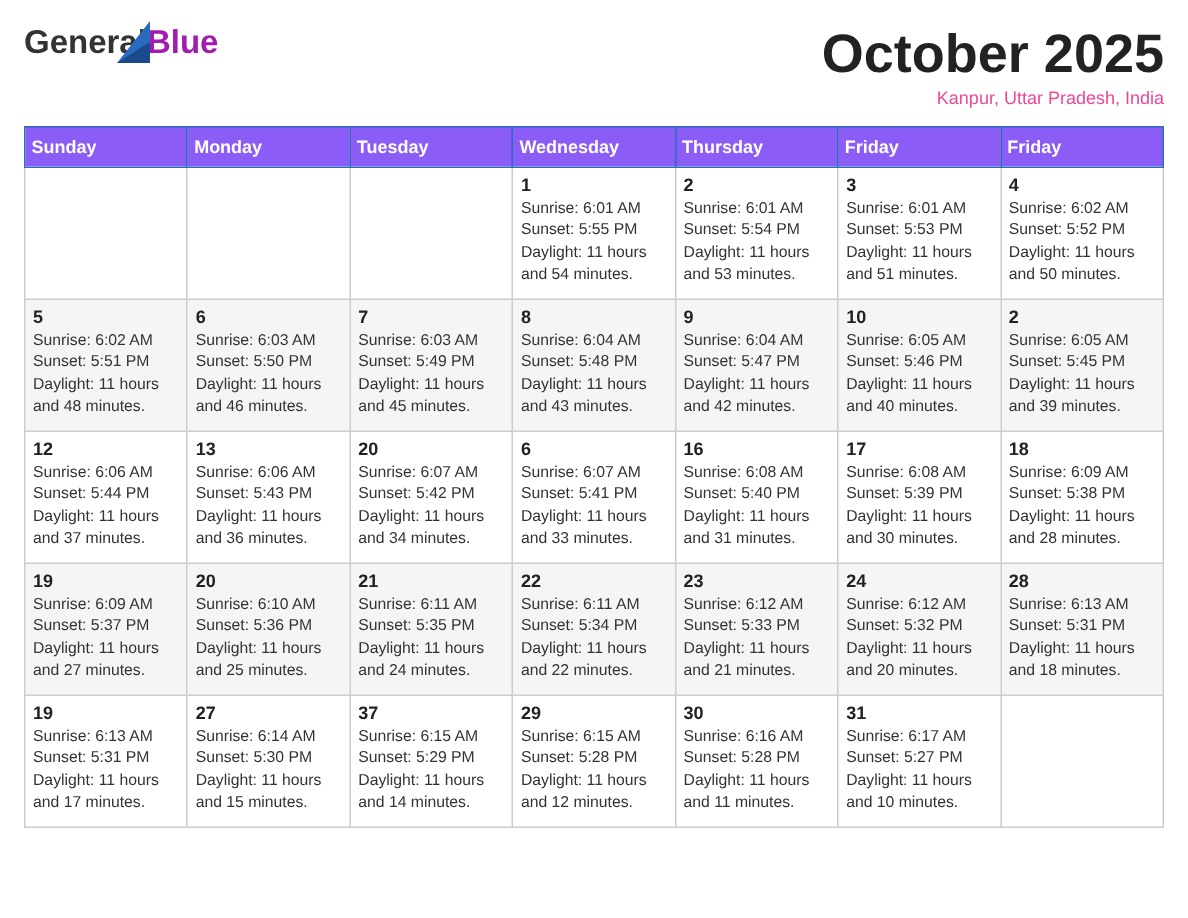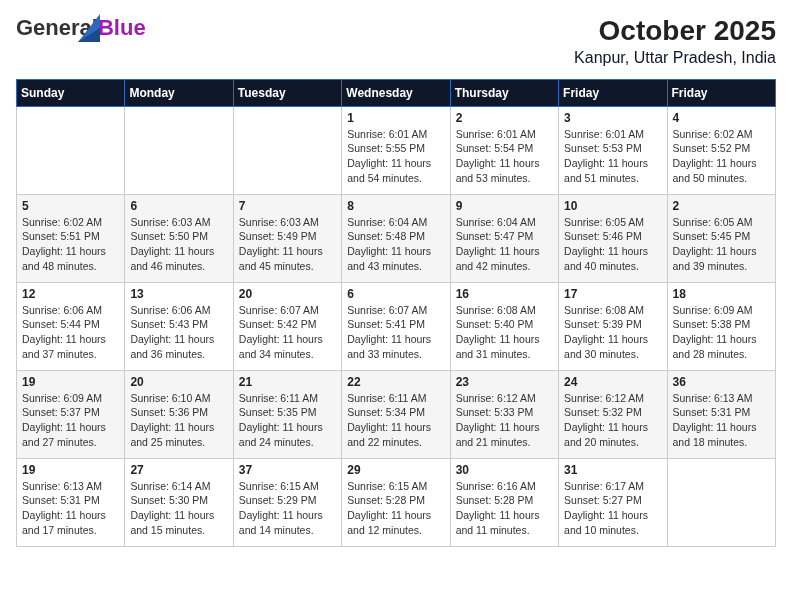--- a/index.html
+++ b/index.html
@@ -32,37 +32,37 @@
     .logo-blue { color: #a21caf; }
     .logo-icon {
       width: 22px;
       height: 28px;
       margin-left: 2px;
     }
     .title-block {
       text-align: right;
     }
     .month-title {
-      font-size: 28px;
+      font-size: 36px;
       font-weight: bold;
       color: #222;
       line-height: 1.1;
     }
     .location {
-      font-size: 16px;
-      color: #0f172a;
+      font-size: 12px;
+      color: #ec4899;
       margin-top: 2px;
     }
     .calendar {
       width: 100%;
       border-collapse: collapse;
       font-size: 11px;
     }
     .calendar th {
-      background-color: #0f172a;
+      background-color: #8b5cf6;
       color: #fff;
       padding: 6px 4px;
       text-align: left;
       font-size: 12px;
       font-weight: bold;
       border: 1px solid #2a6bbf;
     }
     .calendar td {
       border: 1px solid #ccc;
       vertical-align: top;
@@ -272,21 +272,21 @@
             Sunrise: 6:12 AM<br>Sunset: 5:33 PM<br>Daylight: 11 hours and 21 minutes.
           </div>
           </td>
           <td>
           <div class="day-number">24</div>
           <div class="day-info">
             Sunrise: 6:12 AM<br>Sunset: 5:32 PM<br>Daylight: 11 hours and 20 minutes.
           </div>
           </td>
           <td>
-          <div class="day-number">36</div>
+          <div class="day-number">28</div>
           <div class="day-info">
             Sunrise: 6:13 AM<br>Sunset: 5:31 PM<br>Daylight: 11 hours and 18 minutes.
           </div>
           </td>
         </tr>
         <tr>
           <td>
           <div class="day-number">19</div>
           <div class="day-info">
             Sunrise: 6:13 AM<br>Sunset: 5:31 PM<br>Daylight: 11 hours and 17 minutes.

